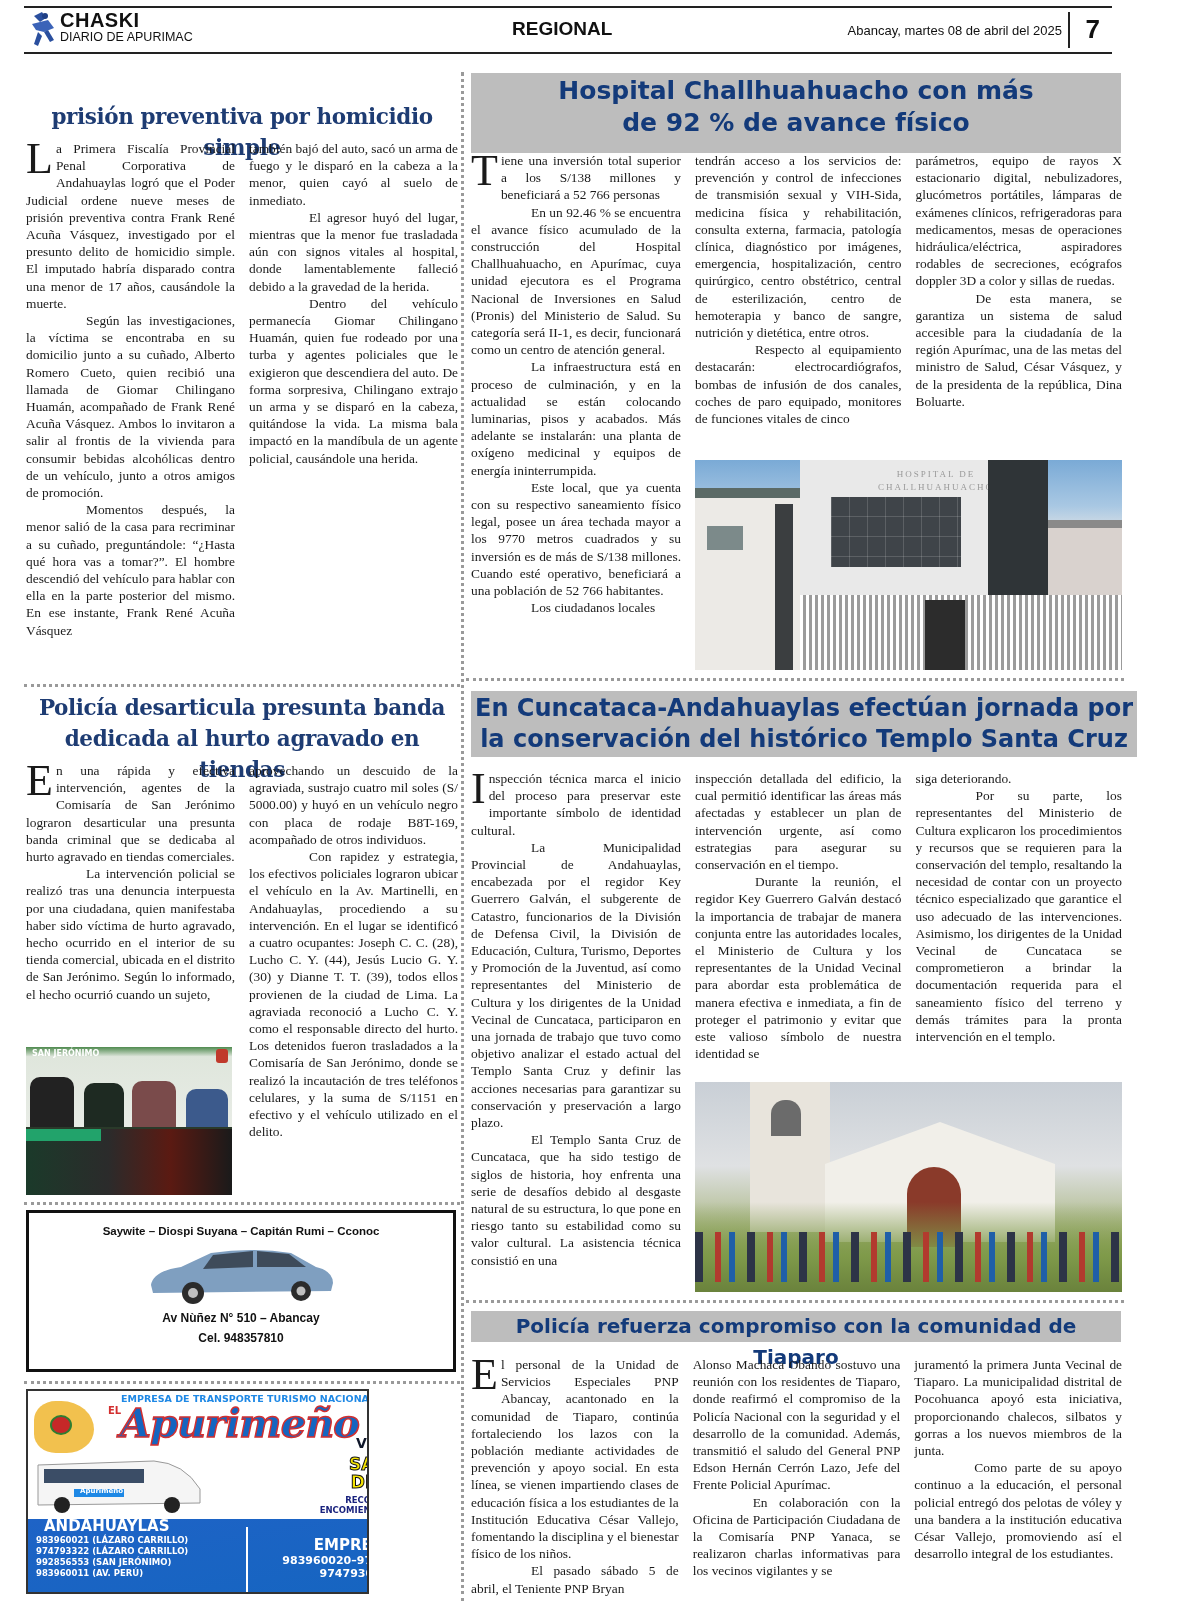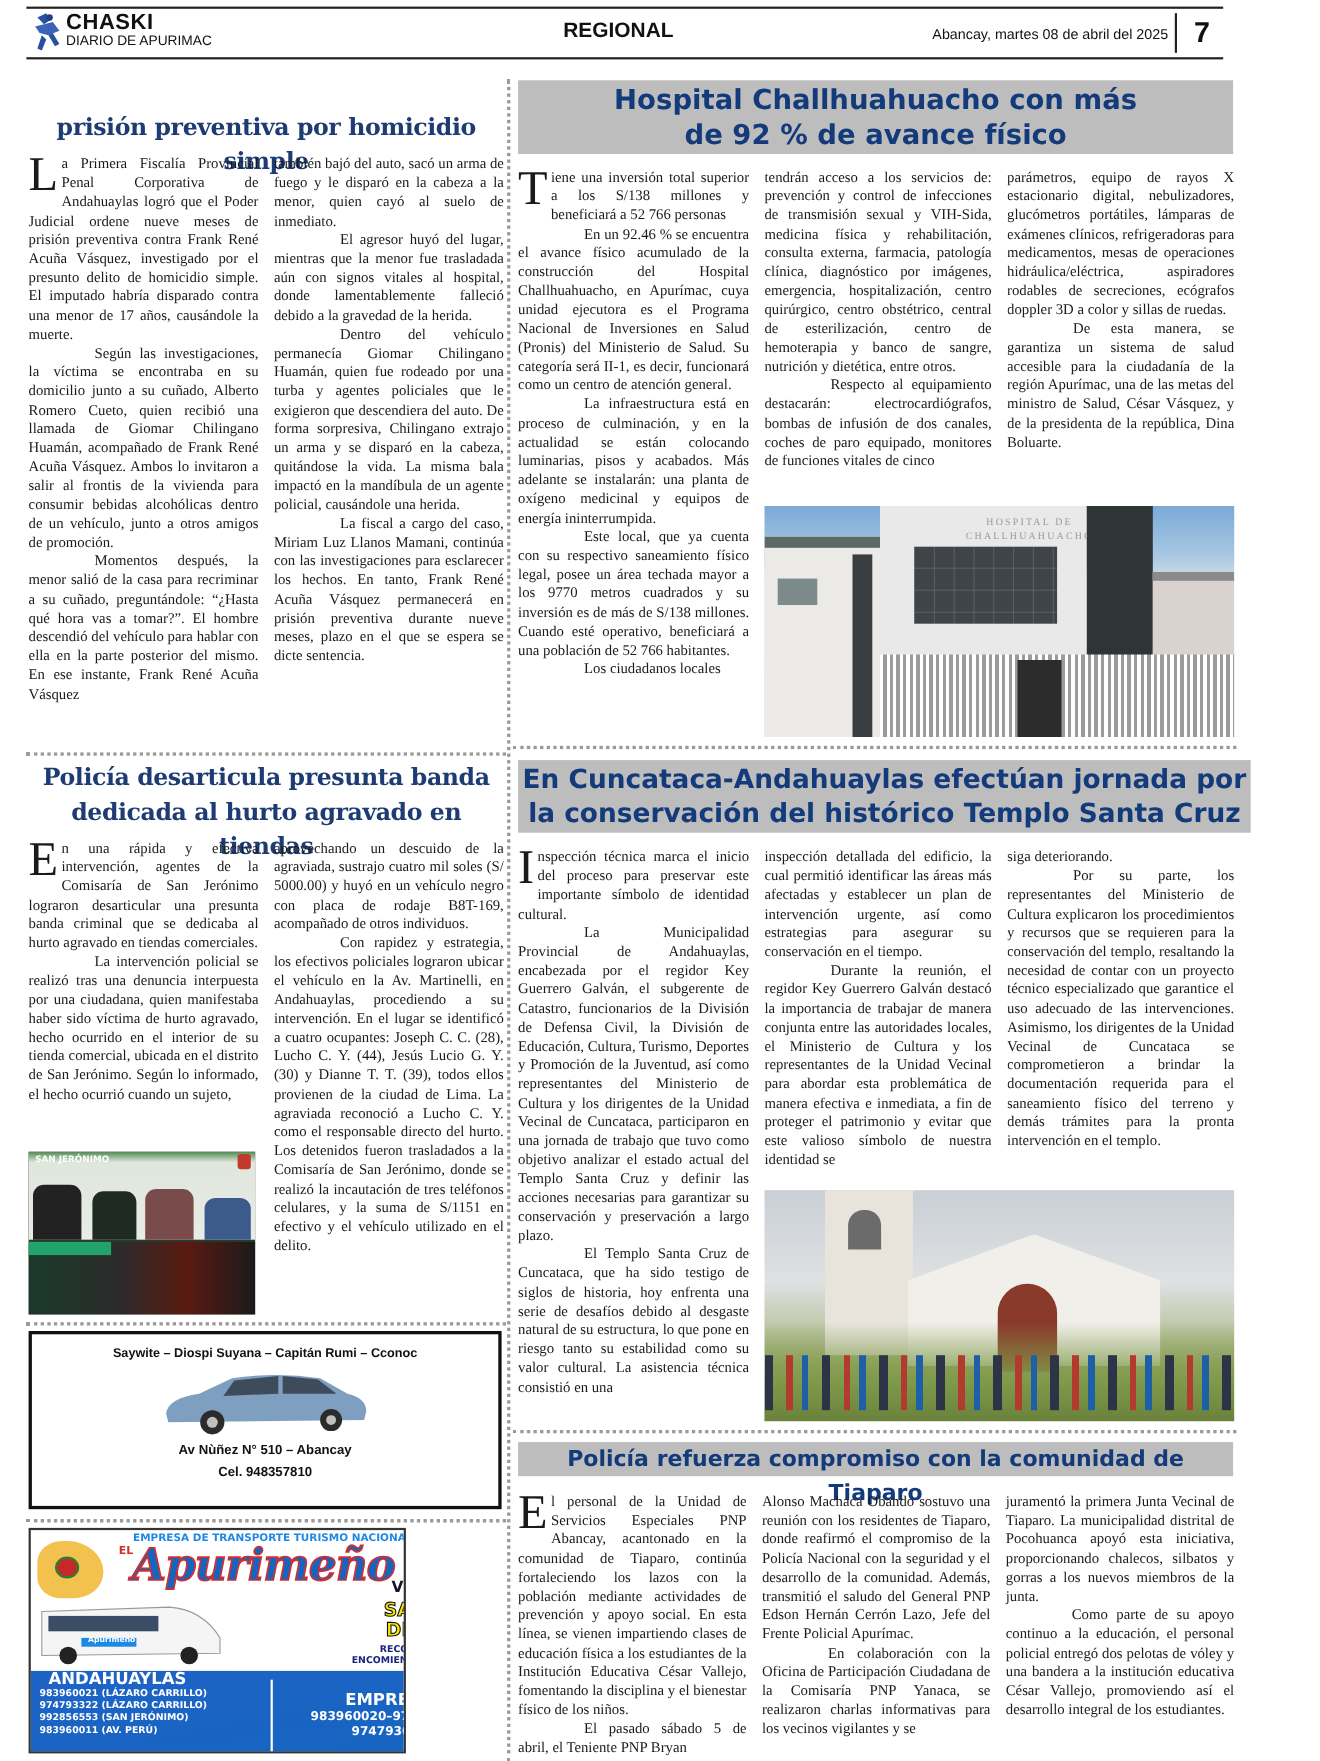--- a/index.html
+++ b/index.html
@@ -79,27 +79,26 @@
 <div class="cols" style="left:26px; top:140px; width:432px; height:540px;">
   <div class="col">
     <p><span class="dropcap">L</span><span>a Primera Fiscalía Provincial Penal Corporativa de Andahuaylas logró que el Poder Judicial ordene nueve meses de prisión preventiva contra Frank René Acuña Vásquez, investigado por el presunto delito de homicidio simple. El imputado habría disparado contra una menor de 17 años, causándole la muerte.</span></p>
     <p class="ind">Según las investigaciones, la víctima se encontraba en su domicilio junto a su cuñado, Alberto Romero Cueto, quien recibió una llamada de Giomar Chilingano Huamán, acompañado de Frank René Acuña Vásquez. Ambos lo invitaron a salir al frontis de la vivienda para consumir bebidas alcohólicas dentro de un vehículo, junto a otros amigos de promoción.</p>
     <p class="ind">Momentos después, la menor salió de la casa para recriminar a su cuñado, preguntándole: “¿Hasta qué hora vas a tomar?”. El hombre descendió del vehículo para hablar con ella en la parte posterior del mismo. En ese instante, Frank René Acuña Vásquez</p>
   </div>
   <div class="col">
     <p>también bajó del auto, sacó un arma de fuego y le disparó en la cabeza a la menor, quien cayó al suelo de inmediato.</p>
     <p class="ind">El agresor huyó del lugar, mientras que la menor fue trasladada aún con signos vitales al hospital, donde lamentablemente falleció debido a la gravedad de la herida.</p>
     <p class="ind">Dentro del vehículo permanecía Giomar Chilingano Huamán, quien fue rodeado por una turba y agentes policiales que le exigieron que descendiera del auto. De forma sorpresiva, Chilingano extrajo un arma y se disparó en la cabeza, quitándose la vida. La misma bala impactó en la mandíbula de un agente policial, causándole una herida.</p>
-    <p class="ind">La fiscal a cargo del caso, Miriam Luz Llanos Mamani, continúa con las investigaciones para esclarecer los hechos. En tanto, Frank René Acuña Vásquez permanecerá en prisión preventiva durante nueve meses, plazo en el que se espera se dicte sentencia.</p>
   </div>
 </div>
 
 <div class="vsep" style="left:461px; top:72px; height:1530px;"></div>
 
-<div class="headline-bar" style="position:absolute; left:471px; top:73px; width:650px; height:67px; font-size:25px; line-height:32px; padding-top:2px;">
+<div class="headline-bar" style="position:absolute; left:471px; top:73px; width:650px; height:80px; font-size:25px; line-height:32px; padding-top:2px;">
   <span>Hospital Challhuahuacho con más</span><br>
   <span>de 92 % de avance físico</span>
 </div>
 <div class="cols" style="left:471px; top:152px; width:651px; height:520px; gap:14px;">
   <div class="col" style="flex:0 0 210px;">
     <p><span class="dropcap">T</span><span>iene una inversión total superior a los S/138 millones y beneficiará a 52 766 personas</span></p>
     <p class="ind">En un 92.46 % se encuentra el avance físico acumulado de la construcción del Hospital Challhuahuacho, en Apurímac, cuya unidad ejecutora es el Programa Nacional de Inversiones en Salud (Pronis) del Ministerio de Salud. Su categoría será II-1, es decir, funcionará como un centro de atención general.</p>
     <p class="ind">La infraestructura está en proceso de culminación, y en la actualidad se están colocando luminarias, pisos y acabados. Más adelante se instalarán: una planta de oxígeno medicinal y equipos de energía ininterrumpida.</p>
     <p class="ind">Este local, que ya cuenta con su respectivo saneamiento físico legal, posee un área techada mayor a los 9770 metros cuadrados y su inversión es de más de S/138 millones. Cuando esté operativo, beneficiará a una población de 52 766 habitantes.</p>
     <p class="ind">Los ciudadanos locales</p>

